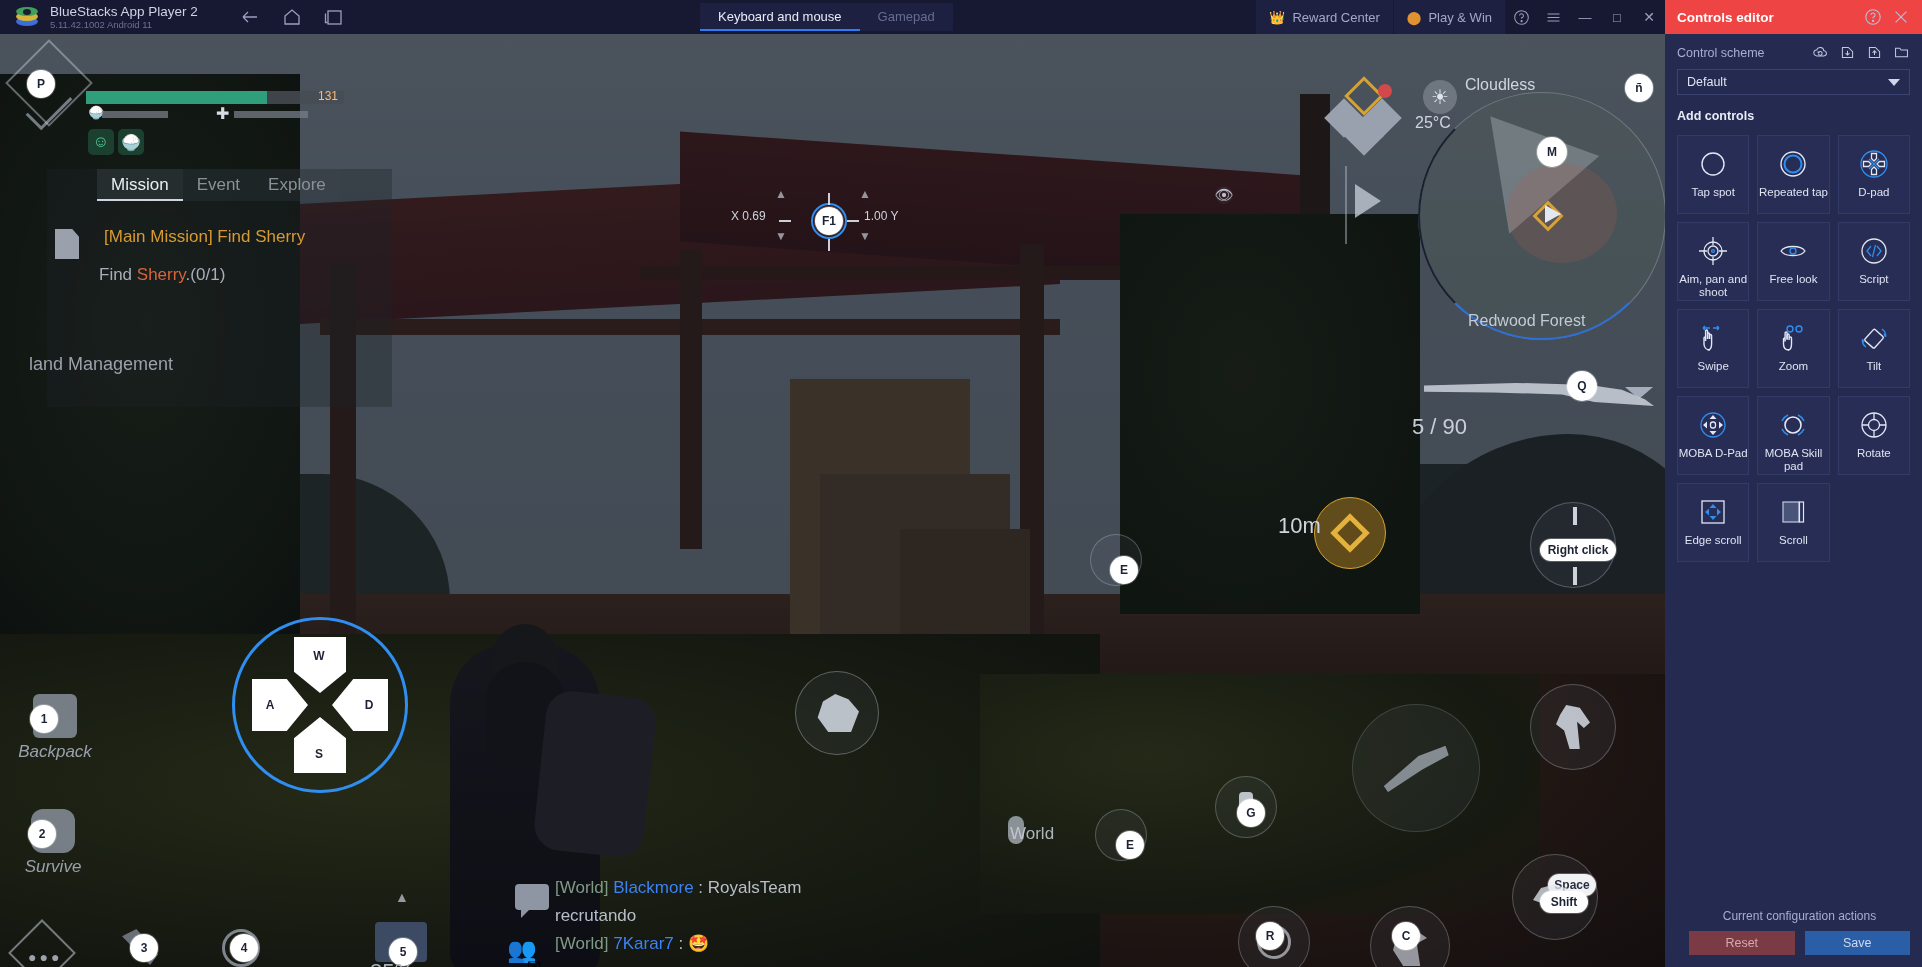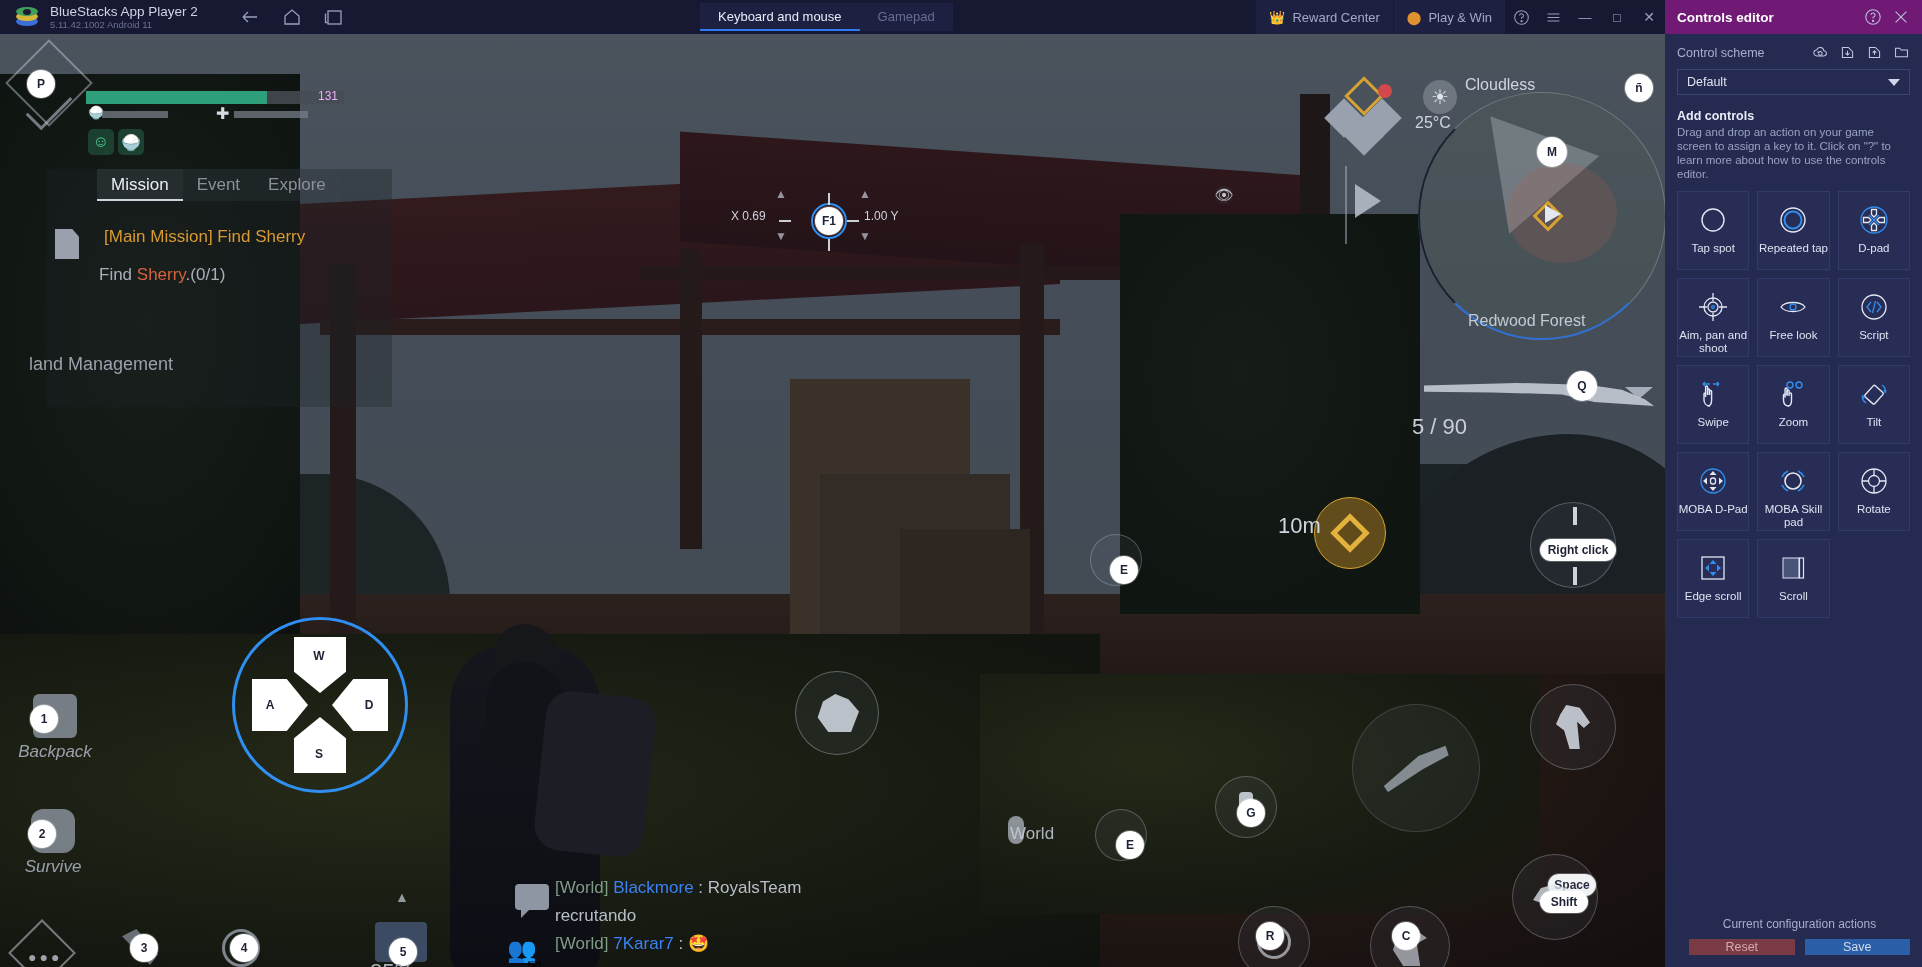--- a/index.html
+++ b/index.html
@@ -144,21 +144,21 @@
 
   
   .avatar-frame { position:absolute; left: 18px; top: 18px; width: 62px; height: 62px;
      transform: rotate(45deg); border: 2px solid rgba(200,210,225,0.45); }
   .avatar-chev { position:absolute; left: 27px; top: 62px; width: 44px; height: 22px;
      border-left: 3px solid rgba(200,210,225,0.55); border-bottom: 3px solid rgba(200,210,225,0.55);
      transform: rotate(-45deg) skew(0deg); }
   .hp-bar { position:absolute; left: 86px; top: 57px; width: 258px; height: 13px;
      background: rgba(70,76,84,0.85); }
   .hp-fill { height: 100%; width: 70%; background: #2f9e7a; }
-  .hp-val { position:absolute; right: 6px; top: -2px; font-size: 12px; color: #f0abfc; }
+  .hp-val { position:absolute; right: 6px; top: -2px; font-size: 12px; color: #fdba74; }
   .sm-bar { position:absolute; height: 7px; background: rgba(120,126,136,0.75); }
   .sm-bar.b1 { left: 102px; top: 77px; width: 66px; }
   .sm-bar.b2 { left: 234px; top: 77px; width: 74px; }
   .sm-icon { position:absolute; color: #d7dbe3; font-size: 13px; }
   .buff { position:absolute; top: 95px; width: 26px; height: 26px; border-radius: 5px;
      background: rgba(50,140,100,0.35); display:flex;align-items:center;justify-content:center;
      color:#4fd39a; font-size:16px; }
   .buff.b1 { left: 88px; }
   .buff.b2 { left: 118px; }
 
@@ -274,21 +274,21 @@
   .chat-mail { position:absolute; left: -28px; top: 82px; font-size: 17px; }
 
   
   .panel {
     position:absolute; right: 0; top: 0; width: 257px; height: 967px;
     background: #252a50; z-index: 60;
     display:flex; flex-direction:column;
   }
   .panel-head {
     height: 34px; display:flex; align-items:center; padding: 0 12px;
-    background: #701a75;
+    background: #ef4444;
   }
   .panel-title { font-size: 13.5px; font-weight: bold; color:#ffffff; flex:1; }
   .ph-ic { width: 18px; height: 18px; color:#b9c0da; cursor:pointer; margin-left: 10px; }
   .scheme-row {
     display:flex; align-items:center; padding: 10px 12px 4px 12px;
   }
   .scheme-lbl { font-size: 12.5px; color:#a7aece; flex:1; }
   .scheme-ic { width: 17px; height: 17px; color:#c3c9e2; margin-left: 10px; cursor:pointer; }
   .scheme-sel {
     margin: 4px 12px 0 12px; height: 26px; border: 1px solid #3b4372;
@@ -303,21 +303,21 @@
   .cell {
     border: 1px solid #323a68; background: #272d54;
     height: 79px; display:flex; flex-direction:column; align-items:center;
     justify-content:flex-start; padding-top: 11px; cursor: pointer;
   }
   .cell .ic { width: 34px; height: 34px; display:flex;align-items:center;justify-content:center; }
   .cell .cl { margin-top: 5px; font-size: 11.5px; color:#dfe3f2; text-align:center; line-height: 13px; }
   .panel-foot { margin-top: auto; padding: 0 12px 12px 24px; }
   .foot-lbl { text-align:center; font-size: 12px; color:#a7aece; padding: 10px 0 8px 0; }
   .foot-btns { display:flex; gap: 10px; }
-  .btn { flex:1; height: 16px; border: none; cursor:pointer; font-size: 12.5px;
+  .btn { flex:1; height: 24px; border: none; cursor:pointer; font-size: 12.5px;
      font-family: "Liberation Sans", sans-serif; }
   .btn-reset { background: #7b3b44; color: #d4a9ae; }
   .btn-save { background: #2a5fa8; color: #cfd9ee; }
 </style>
 </head>
 <body>
 
 <div id="app">
 
   <div class="topbar">
@@ -648,21 +648,20 @@
           </svg>
       </div>
     </div>
 
     <div class="scheme-sel">
       <span class="val">Default</span>
       <span class="sel-caret"></span>
     </div>
 
     <div class="add-title">Add controls</div>
-    <div class="add-desc">Drag and drop an action on your game screen to assign a key to it. Click on "?" to learn more about how to use the controls editor.</div>
 
     <div class="grid">
 
       <div class="cell">
         <div class="ic">
           <svg width="30" height="30" viewBox="0 0 30 30" fill="none" stroke="#e2e7f4" stroke-width="1.4">
               <circle cx="15" cy="15" r="11"></circle>
             </svg>
         </div>
         <div class="cl">Tap spot</div>

